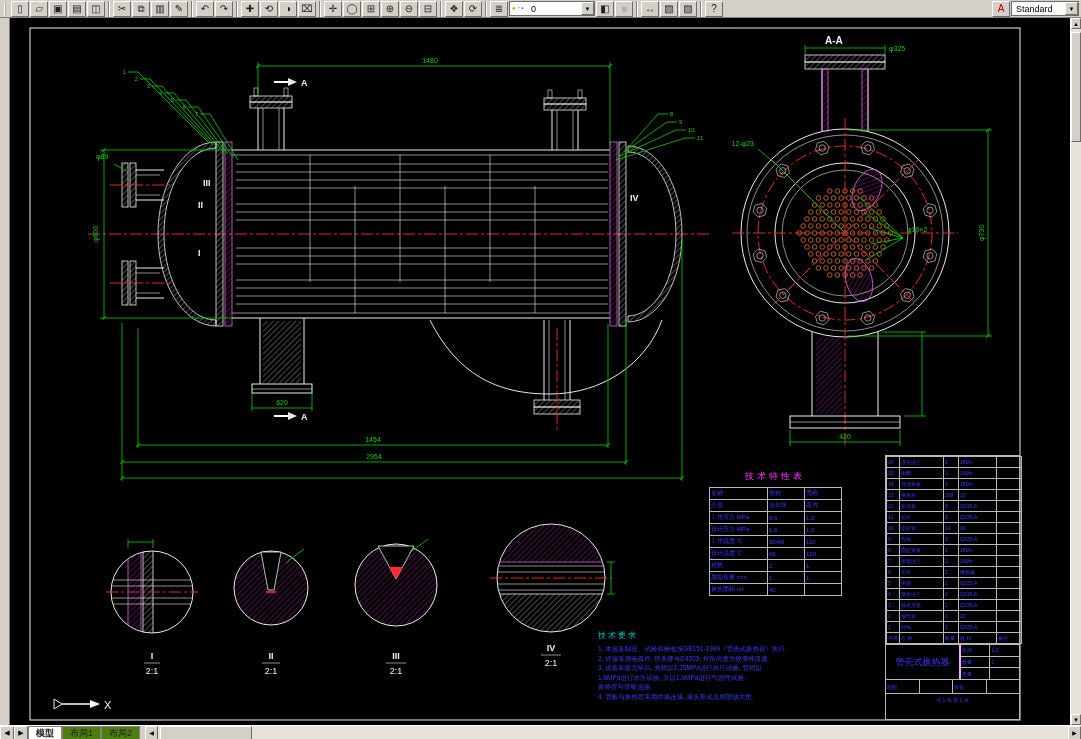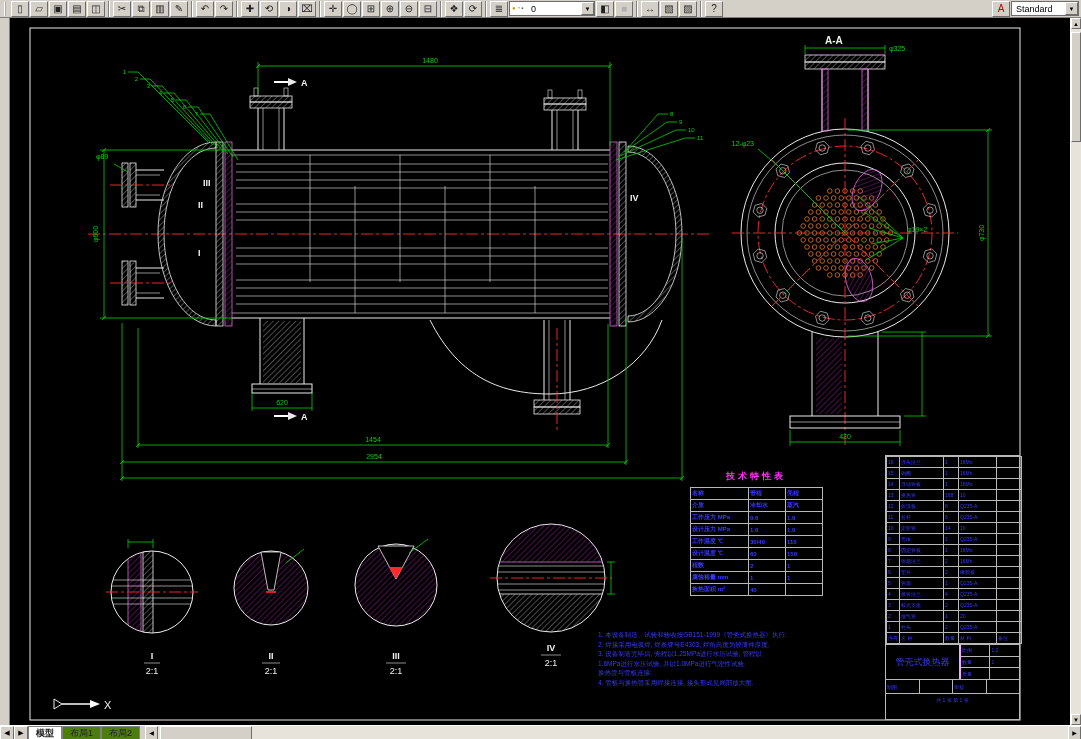--- a/index.html
+++ b/index.html
@@ -49,21 +49,21 @@
   .cl{stroke:#ff2a2a;stroke-width:0.9;fill:none;stroke-dasharray:12 3 3 3;}
   .g{stroke:#00d400;stroke-width:0.8;fill:none;}
   .gt{fill:#00d400;font-size:7px;}
   .gs{fill:#00d400;font-size:6px;}
   .wt{fill:#f0f0f0;font-size:9px;}
   .b{font-weight:bold;}
   .tube{stroke:#e07828;stroke-width:0.8;fill:none;}
 
   
   .ov{position:absolute;}
-  .tech-wrap{left:680px;top:452px;width:132px;font-weight:bold;}
+  .tech-wrap{left:699px;top:452px;width:132px;}
   .tech-title{color:#ff30ff;font-size:9px;letter-spacing:3px;text-align:center;margin-bottom:4px;white-space:nowrap;}
   table.techtbl{border-collapse:collapse;width:132px;table-layout:fixed;}
   table.techtbl td{border:1px solid #b8b8b8;color:#3a3aff;font-size:6px;height:12px;padding:0 1px;white-space:nowrap;overflow:hidden;}
   .notes-wrap{left:588px;top:612px;width:300px;}
   .notes-title{color:#00c8c8;font-size:8px;letter-spacing:2px;margin-bottom:3px;}
   .note-line{color:#3a3aff;font-size:6.5px;line-height:9.5px;white-space:nowrap;}
   .tb-wrap{left:875px;top:437px;width:135px;height:265px;border:1px solid #b8b8b8;}
   table.parts{border-collapse:collapse;width:135px;table-layout:fixed;}
   table.parts td{border:1px solid #b8b8b8;color:#3a3aff;font-size:5px;height:11px;padding:0 1px;white-space:nowrap;overflow:hidden;}
   .tb-bottom{height:61px;border-top:1px solid #b8b8b8;display:flex;flex-direction:column;}
@@ -654,20 +654,21 @@
               <tr>
                 <td>换热面积 m²</td>
                 <td>40</td>
                 <td></td>
               </tr>
             </tbody>
         </table>
       </div>
 
       <div class="ov notes-wrap">
+        <div class="notes-title">技术要求</div>
         <div id="notes-lines">
             <div class="note-line">1. 本设备制造、试验和验收按GB151-1999《管壳式换热器》执行.</div>
             <div class="note-line">2. 焊接采用电弧焊, 焊条牌号E4303, 焊角高度为较薄件厚度.</div>
             <div class="note-line">3. 设备制造完毕后, 壳程以1.25MPa进行水压试验, 管程以</div>
             <div class="note-line">   1.6MPa进行水压试验, 并以1.0MPa进行气密性试验.</div>
             <div class="note-line">换热管与管板连接:</div>
             <div class="note-line">4. 管板与换热管采用焊接连接, 接头形式见局部放大图.</div>
           </div>
       </div>
 

